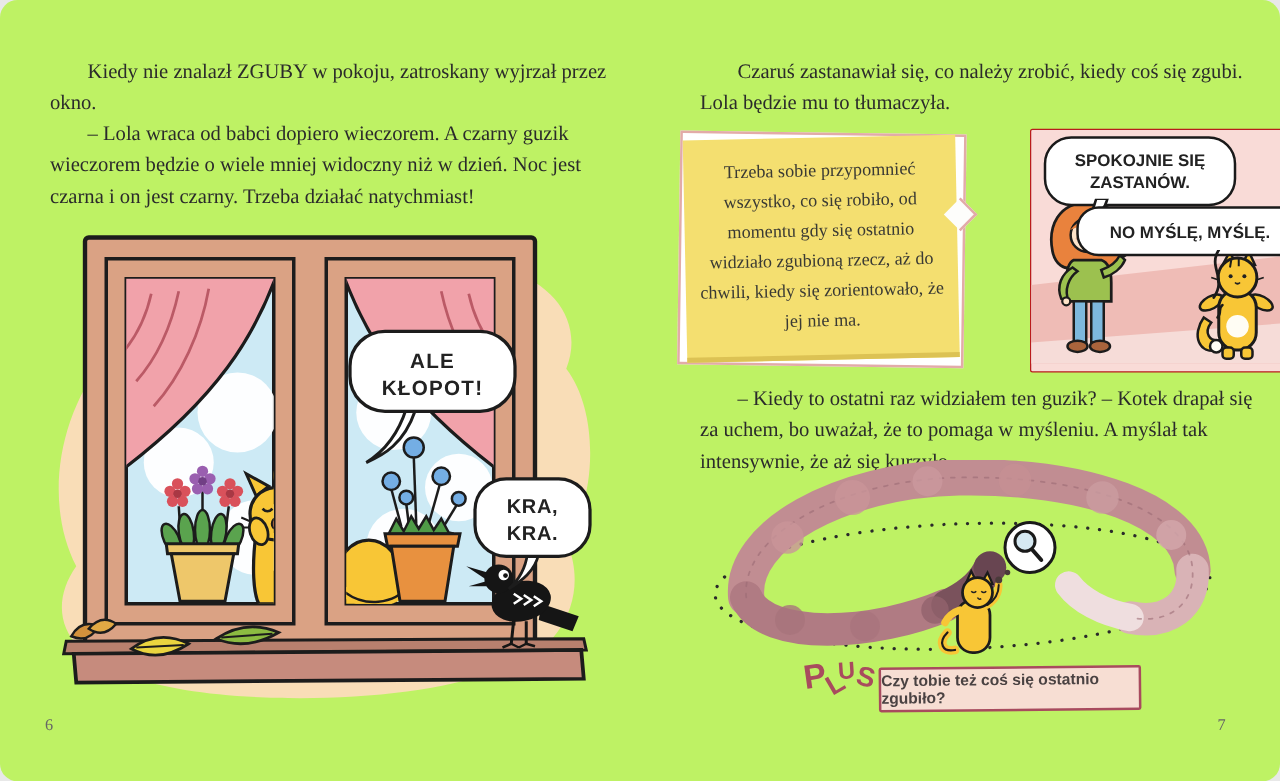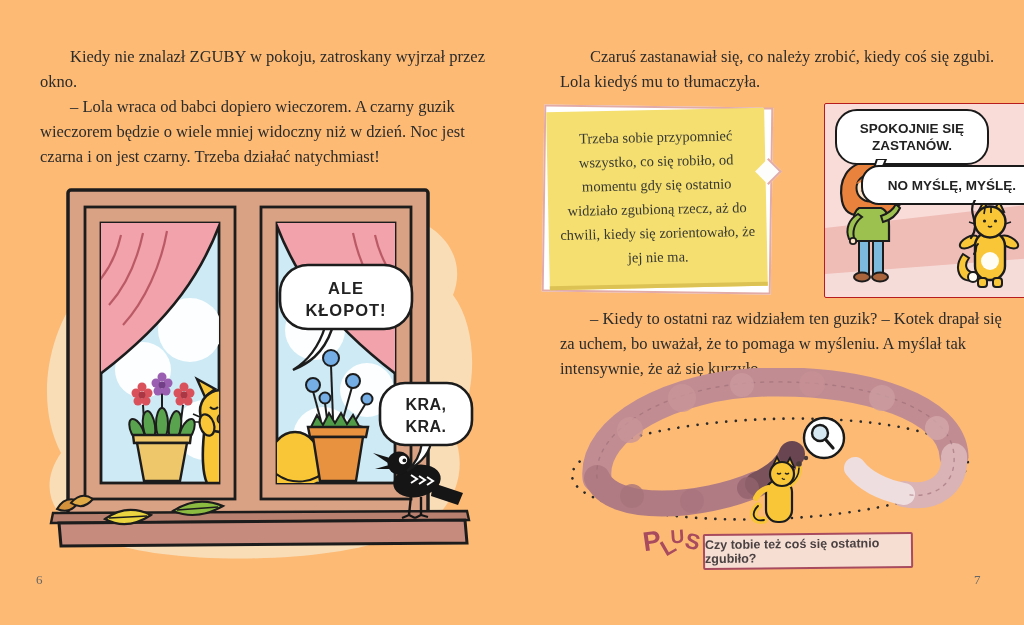--- a/index.html
+++ b/index.html
@@ -1,17 +1,17 @@
 <!DOCTYPE html>
 <html><head>
 <meta charset="utf-8">
 <style>
   html,body{margin:0;padding:0;background:#e8e8e8;}
-  .stage{position:relative;width:1024px;height:625px;background:#fdba74;overflow:hidden;
-         font-family:"Liberation Serif",serif;color:#2b2b2b;}
+  .stage{position:relative;width:1024px;height:625px;background:#bef264;overflow:hidden;
+         font-family:"Liberation Serif",serif;color:#2b2b2b;border-radius:14px;}
   .text-block{position:absolute;font-size:16.5px;line-height:25px;}
   .text-block p{margin:0;text-indent:30px;}
   .page-num{position:absolute;font-size:13px;color:#666;}
 
   
   .illu-left{position:absolute;left:25px;top:165px;width:455px;height:405px;}
 
   
   .note-wrap{position:absolute;left:548px;top:110px;width:218px;height:178px;}
   .note-frame{position:absolute;left:-5px;top:-4px;right:-6px;bottom:-5px;
@@ -213,21 +213,21 @@
       <path d="M397,278 C395,292 389,300 382,306 C392,300 403,292 406,278 Z" fill="#ffffff" stroke="#1c1c1c" stroke-width="2.2"></path>
       <rect x="355" y="218" width="92" height="62" rx="25" fill="#ffffff" stroke="#1c1c1c" stroke-width="2.6"></rect>
       <text class="btxt" x="401" y="245" font-size="16" text-anchor="middle" letter-spacing=".5">KRA,</text>
       <text class="btxt" x="401" y="267" font-size="16" text-anchor="middle" letter-spacing=".5">KRA.</text>
     </g>
   </svg>
 
   <div class="page-num" style="left:36px;top:572px;">6</div>
 
   <div class="text-block" style="left:560px;top:44px;width:456px;">
-    <p>Czaruś zastanawiał się, co należy zrobić, kiedy coś się zgubi. Lola kiedyś mu to tłumaczyła.</p>
+    <p>Czaruś zastanawiał się, co należy zrobić, kiedy coś się zgubi. Lola będzie mu to tłumaczyła.</p>
   </div>
 
   <div class="note-wrap">
     <div class="note-frame"></div>
     <div class="note-body">
       <div class="note-text">Trzeba sobie przypomnieć wszystko, co się robiło, od momentu gdy się ostatnio widziało zgubioną rzecz, aż do chwili, kiedy się zorientowało, że jej nie ma.</div>
     </div>
     <div class="note-pointer"></div>
   </div>
 

